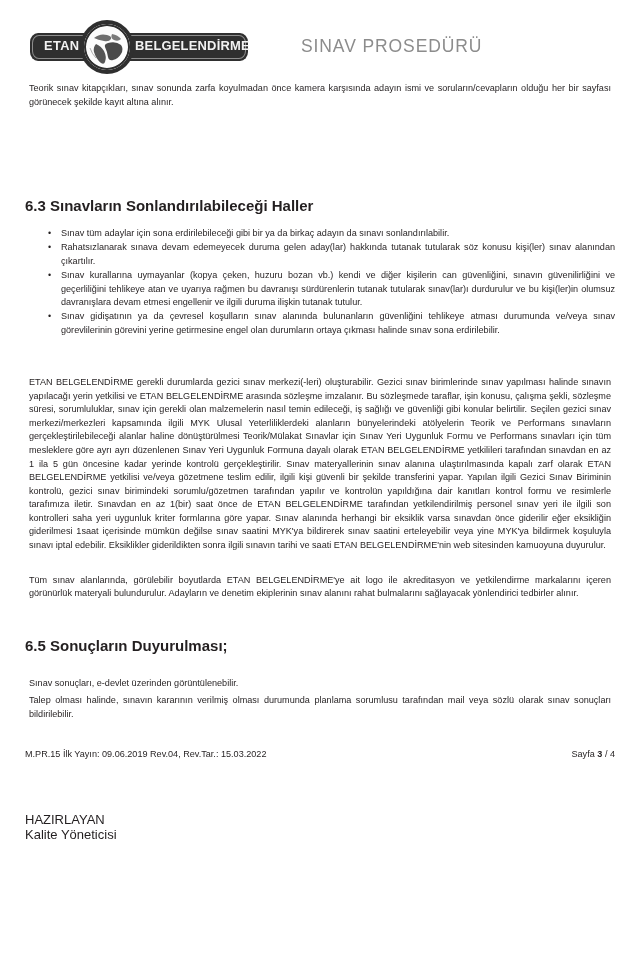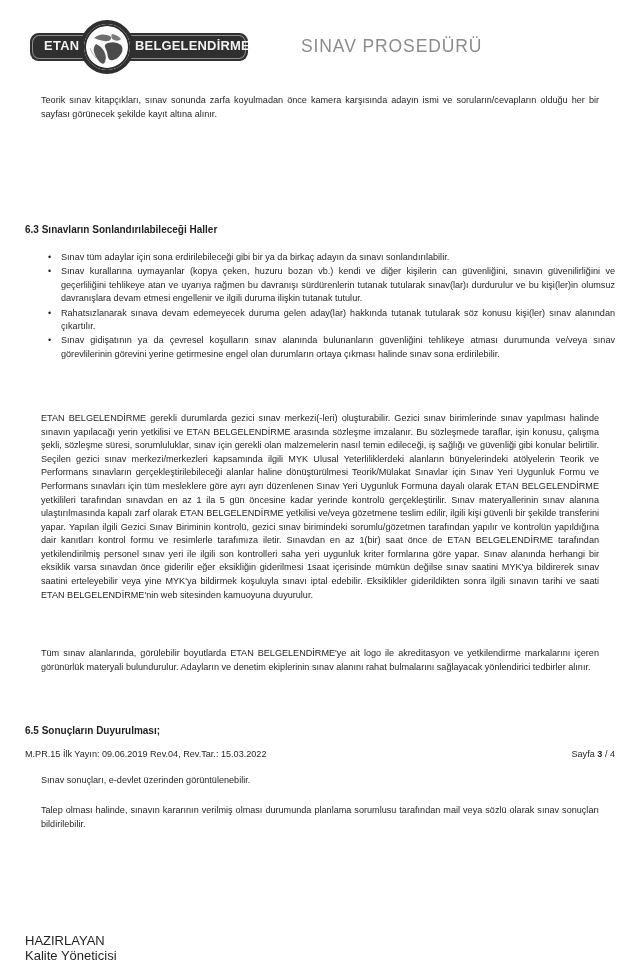--- a/index.html
+++ b/index.html
@@ -111,31 +111,31 @@
     font-family: "Liberation Sans", sans-serif;
     font-size: 17.5px;
     font-weight: 400;
     letter-spacing: 0.9px;
     color: #8c8c8c;
     white-space: nowrap;
   }
 
   
   p.para {
-    margin: 16px;
+    margin: 4px;
     font-size: 9.1px;
     line-height: 13.6px;
     text-align: justify;
     color: #231f20;
   }
   .intro { margin-top: 14px; }
 
   h2.section-head {
     margin: 0;
-    font-size: 10px;
+    font-size: 15px;
     font-weight: 700;
     line-height: 13px;
     color: #231f20;
   }
 
   ul.bullets {
     margin: 15px 0 0 0;
     padding-left: 36px;
     list-style: none;
   }
@@ -214,22 +214,22 @@
     <div class="doc-title">SINAV PROSEDÜRÜ</div>
   </div>
 
   <p class="para intro">Teorik sınav kitapçıkları, sınav sonunda zarfa koyulmadan önce kamera karşısında adayın ismi ve soruların/cevapların olduğu her bir sayfası görünecek şekilde kayıt altına alınır.</p>
 
   <div class="gap-xl"></div>
 
   <h2 class="section-head">6.3 Sınavların Sonlandırılabileceği  Haller</h2>
   <ul class="bullets">
     <li>Sınav tüm adaylar için sona erdirilebileceği gibi bir ya da birkaç adayın da sınavı sonlandırılabilir.</li>
+    <li>Rahatsızlanarak sınava devam edemeyecek duruma gelen aday(lar) hakkında tutanak tutularak söz konusu kişi(ler) sınav alanından çıkartılır.</li>
     <li>Sınav kurallarına uymayanlar (kopya çeken, huzuru bozan vb.) kendi ve diğer kişilerin can güvenliğini, sınavın güvenilirliğini ve geçerliliğini tehlikeye atan ve uyarıya rağmen bu davranışı sürdürenlerin tutanak tutularak sınav(lar)ı durdurulur ve bu kişi(ler)in olumsuz davranışlara devam etmesi engellenir ve ilgili duruma ilişkin tutanak tutulur.</li>
-    <li>Rahatsızlanarak sınava devam edemeyecek duruma gelen aday(lar) hakkında tutanak tutularak söz konusu kişi(ler) sınav alanından çıkartılır.</li>
     <li>Sınav gidişatının ya da çevresel koşulların sınav alanında bulunanların güvenliğini tehlikeye atması durumunda ve/veya sınav görevlilerinin görevini yerine getirmesine engel olan durumların ortaya çıkması halinde sınav sona erdirilebilir.</li>
   </ul>
 
   <div class="gap-l"></div>
 
   <p class="para">ETAN BELGELENDİRME gerekli durumlarda gezici sınav merkezi(-leri) oluşturabilir. Gezici sınav birimlerinde sınav yapılması halinde sınavın yapılacağı yerin yetkilisi ve ETAN BELGELENDİRME arasında sözleşme imzalanır. Bu sözleşmede taraflar, işin konusu, çalışma şekli, sözleşme süresi, sorumluluklar, sınav için gerekli olan malzemelerin nasıl temin edileceği, iş sağlığı ve güvenliği gibi konular belirtilir. Seçilen gezici sınav merkezi/merkezleri kapsamında ilgili MYK Ulusal Yeterliliklerdeki alanların bünyelerindeki atölyelerin Teorik ve Performans sınavların gerçekleştirilebileceği alanlar haline dönüştürülmesi Teorik/Mülakat Sınavlar için Sınav Yeri Uygunluk Formu ve Performans sınavları için tüm mesleklere göre ayrı ayrı düzenlenen Sınav Yeri Uygunluk Formuna dayalı olarak ETAN BELGELENDİRME yetkilileri tarafından sınavdan en az 1 ila 5 gün öncesine kadar yerinde kontrolü gerçekleştirilir. Sınav materyallerinin sınav alanına ulaştırılmasında kapalı zarf olarak ETAN BELGELENDİRME yetkilisi ve/veya gözetmene teslim edilir, ilgili kişi güvenli bir şekilde transferini yapar. Yapılan ilgili Gezici Sınav Biriminin kontrolü, gezici sınav birimindeki sorumlu/gözetmen tarafından yapılır ve kontrolün yapıldığına dair kanıtları kontrol formu ve resimlerle tarafımıza iletir. Sınavdan en az 1(bir) saat önce de ETAN BELGELENDİRME tarafından yetkilendirilmiş personel sınav yeri ile ilgili son kontrolleri saha yeri uygunluk kriter formlarına göre yapar. Sınav alanında herhangi bir eksiklik varsa sınavdan önce giderilir eğer eksikliğin giderilmesi 1saat içerisinde mümkün değilse sınav saatini MYK'ya bildirerek sınav saatini erteleyebilir veya yine MYK'ya bildirmek koşuluyla sınavı iptal edebilir. Eksiklikler giderildikten sonra ilgili sınavın tarihi ve saati ETAN BELGELENDİRME'nin  web sitesinden kamuoyuna duyurulur.</p>
   <div class="gap-s"></div>
   <p class="para">Tüm sınav alanlarında, görülebilir boyutlarda ETAN BELGELENDİRME'ye ait logo ile akreditasyon ve yetkilendirme markalarını içeren görünürlük materyali bulundurulur. Adayların ve denetim ekiplerinin sınav alanını rahat bulmalarını sağlayacak yönlendirici tedbirler alınır.</p>
 
   <div class="gap-l"></div>

